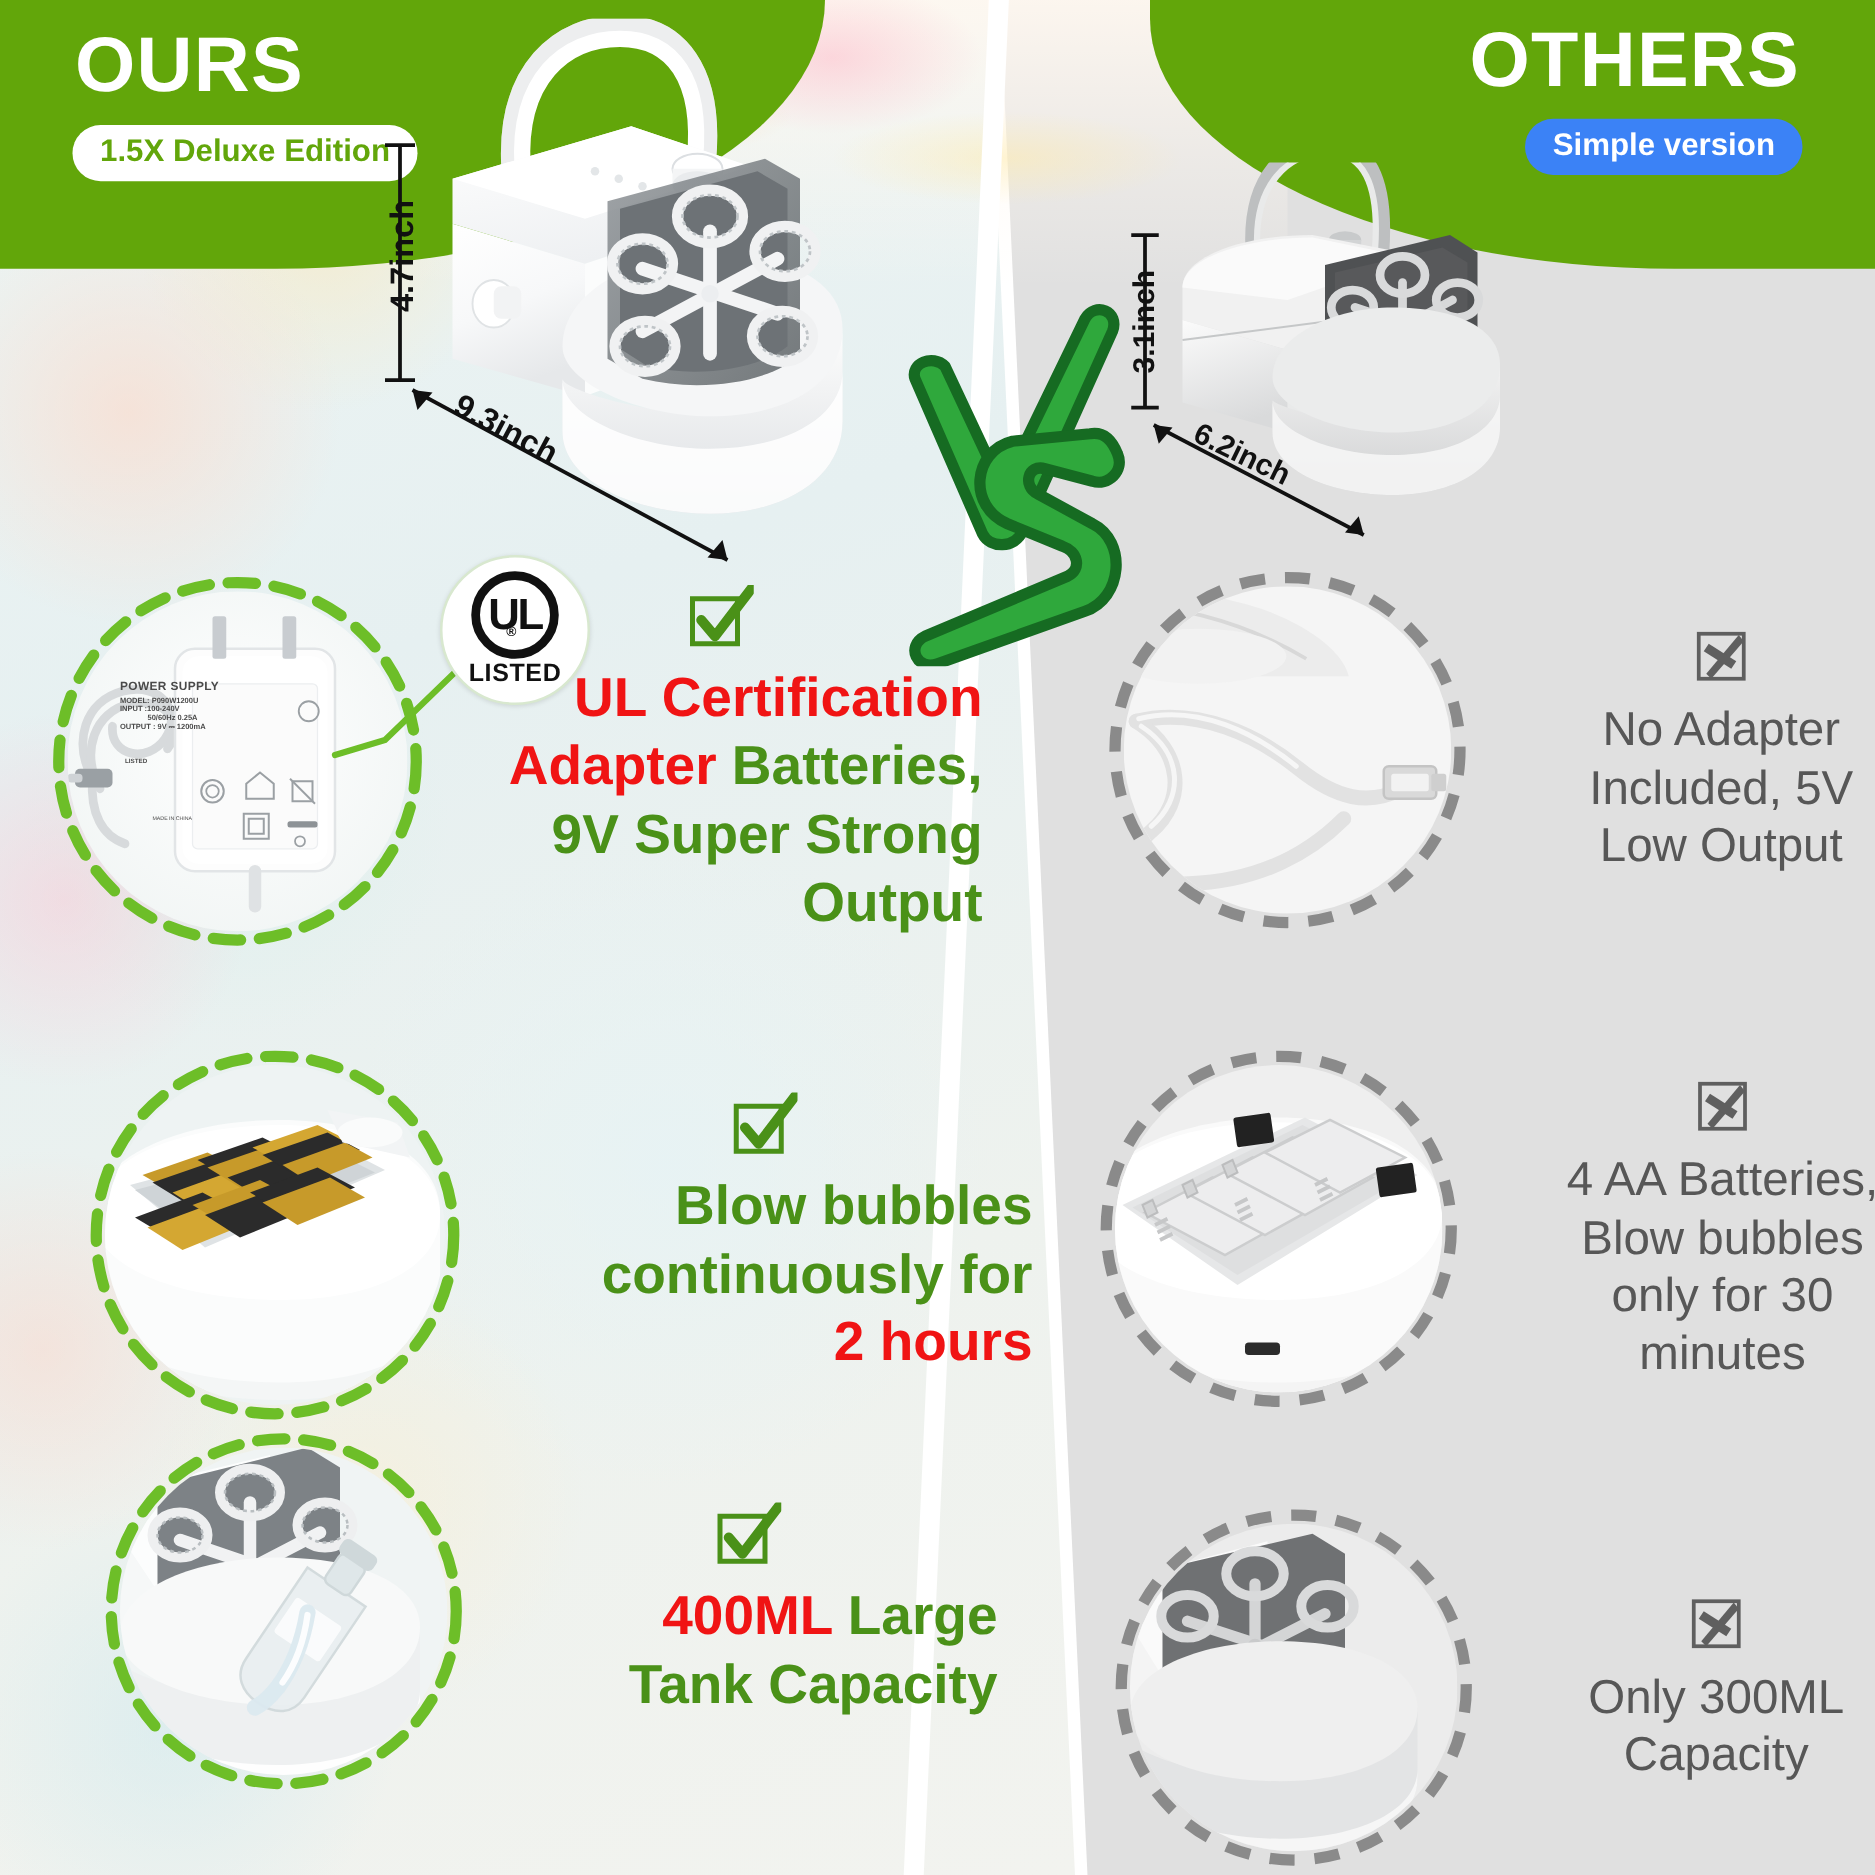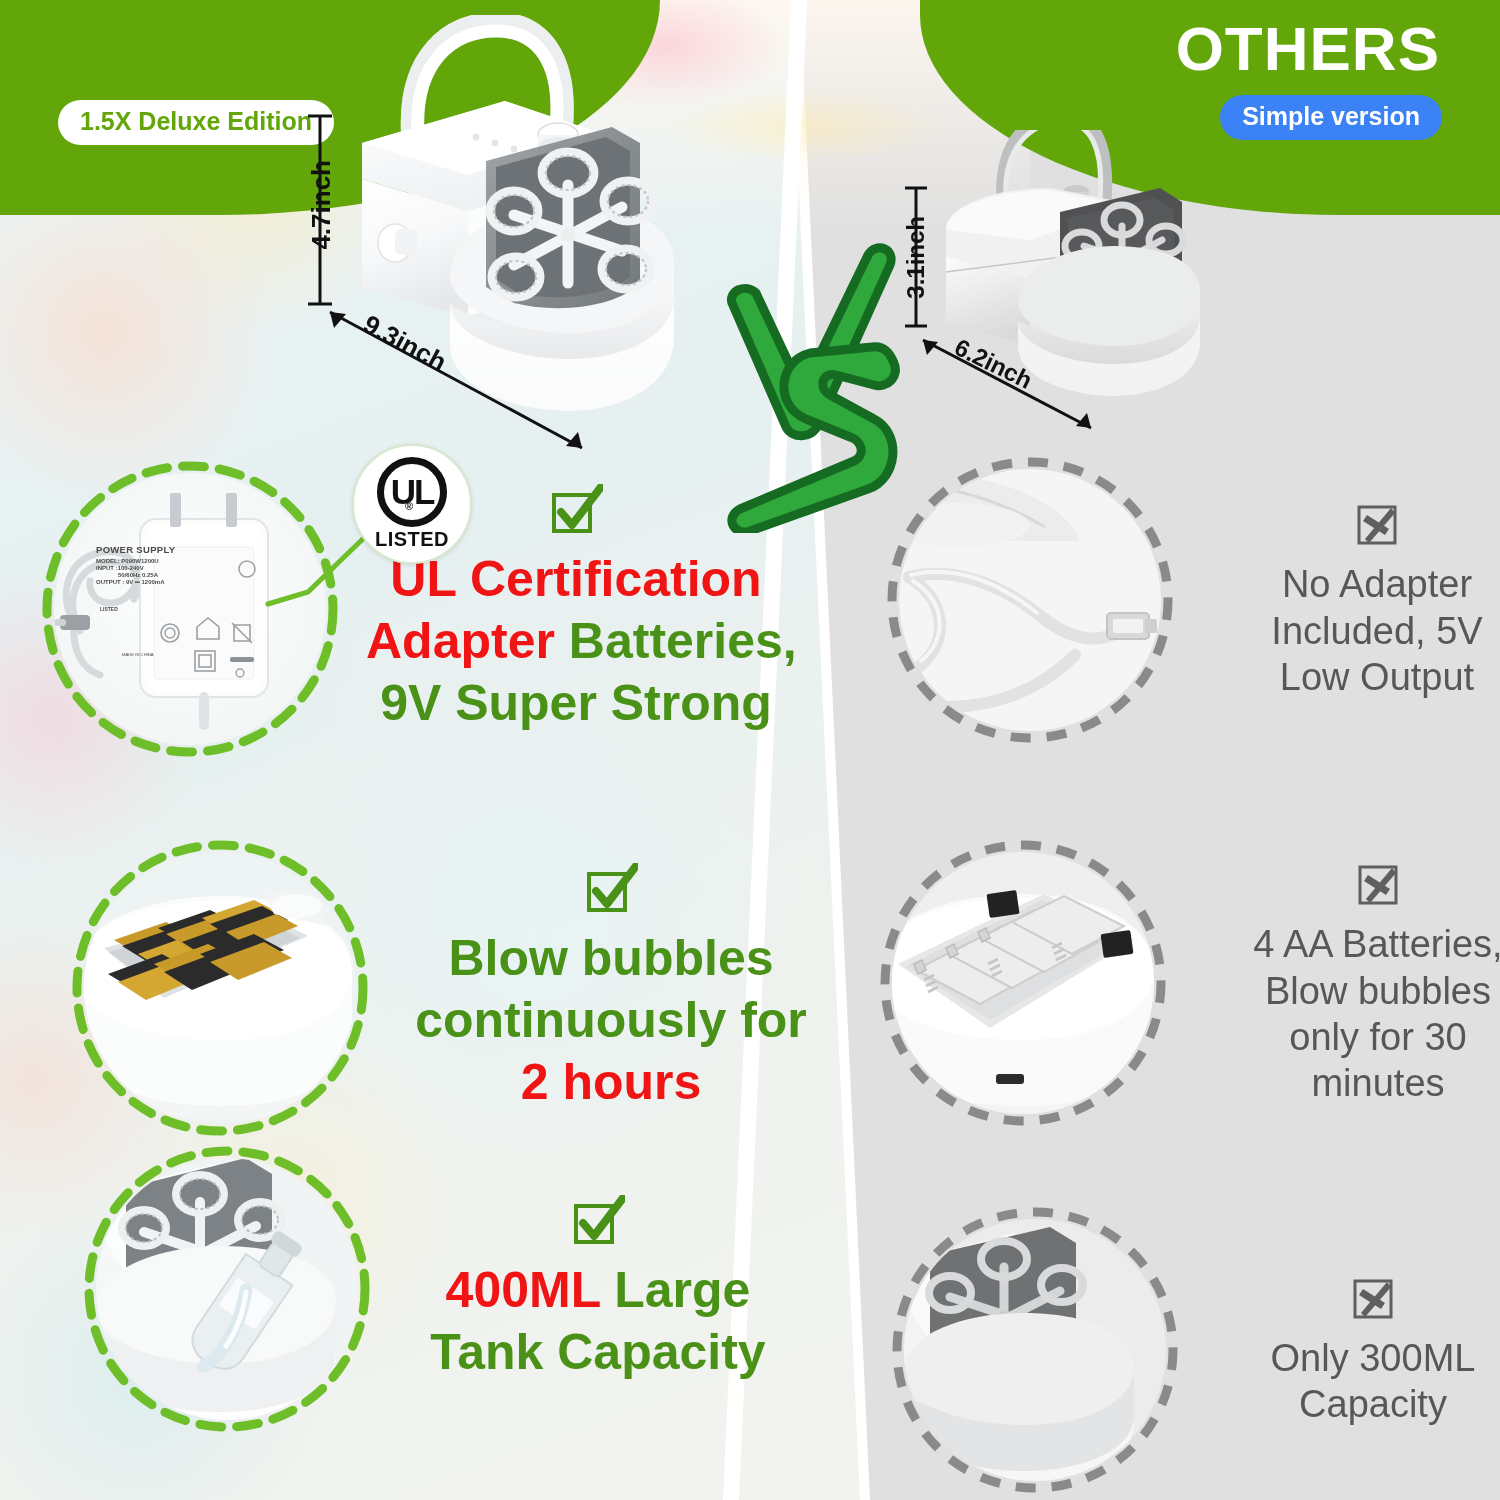--- a/index.html
+++ b/index.html
@@ -94,22 +94,22 @@
   .fcircle .dash {
     position: absolute; inset: 0; border-radius: 50%;
   }
   .fcircle .photo {
     position: absolute; inset: 14px; border-radius: 50%; overflow: hidden;
   }
   .ftext { margin-left: 26px; }
   .ftext .line { white-space: nowrap; }
 
   .ours-text {
-    color: #4a9118; font-weight: bold; font-size: 50px; line-height: 1.24;
-    text-align: center;
+    color: #4a9118; font-weight: bold; font-size: 44px; line-height: 1.24;
+    text-align: right;
   }
   .ours-text .hl { color: #f01414; }
 
   .other-text {
     color: #575757; font-size: 38px; line-height: 1.22; text-align: center;
     font-weight: normal;
   }
 
   .tick-box { display: block; margin: 0 auto 10px; }
   .cross-box { display: block; margin: 0 auto 10px; }
@@ -141,20 +141,21 @@
 <body>
 
 <div id="stage">
 
   <div class="bg-left"></div>
   <div class="bg-right"></div>
   <div class="bg-top-pastel"></div>
   <div class="bg-divider"></div>
 
   <div class="hdr hdr-left"></div>
+  <div class="hdr-title" style="left:60px; top:22px;">OURS</div>
   <div class="pill pill-white">1.5X Deluxe Edition</div>
 
   <div class="hdr hdr-right"></div>
   <div class="hdr-title" style="right:60px; top:18px;">OTHERS</div>
   <div class="pill pill-dark">Simple version</div>
 
   <div class="hero hero-ours">
     <svg width="430" height="430" viewBox="0 0 430 430">
       <defs>
         <linearGradient id="bodyG" x1="0" y1="0" x2="0.3" y2="1">
@@ -397,20 +398,23 @@
       <div class="ours-text">
         <div class="line">
           <span class="hl">UL Certification</span>
         </div>
         <div class="line">
           <span class="hl">Adapter</span><span> Batteries,</span>
         </div>
         <div class="line">
           <span>9V Super Strong</span>
         </div>
+        <div class="line">
+          <span>Output</span>
+        </div>
       </div>
     </div>
   </div>
 
   <svg class="ul-stem" style="left:250px; top:520px;" width="130" height="120">
     <path d="M120 12 L58 72 L18 84" fill="none" stroke="#6dbe28" stroke-width="5" stroke-linecap="round"></path>
   </svg>
   <div class="ul-badge" style="left:352px; top:444px;">
     <div class="ul-ring">
       <span>UL</span>

